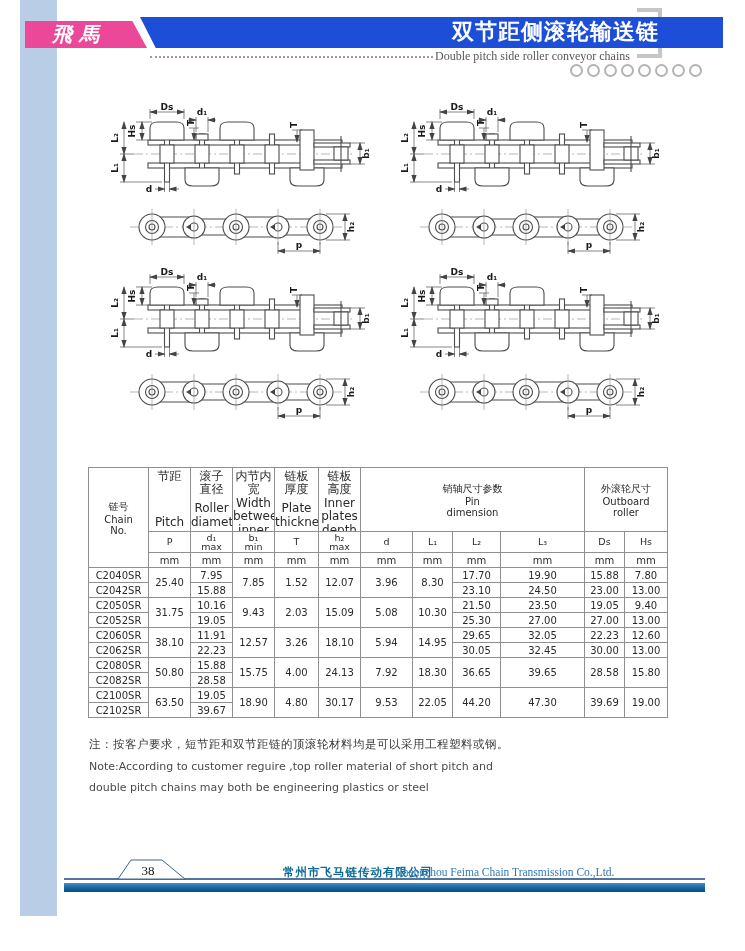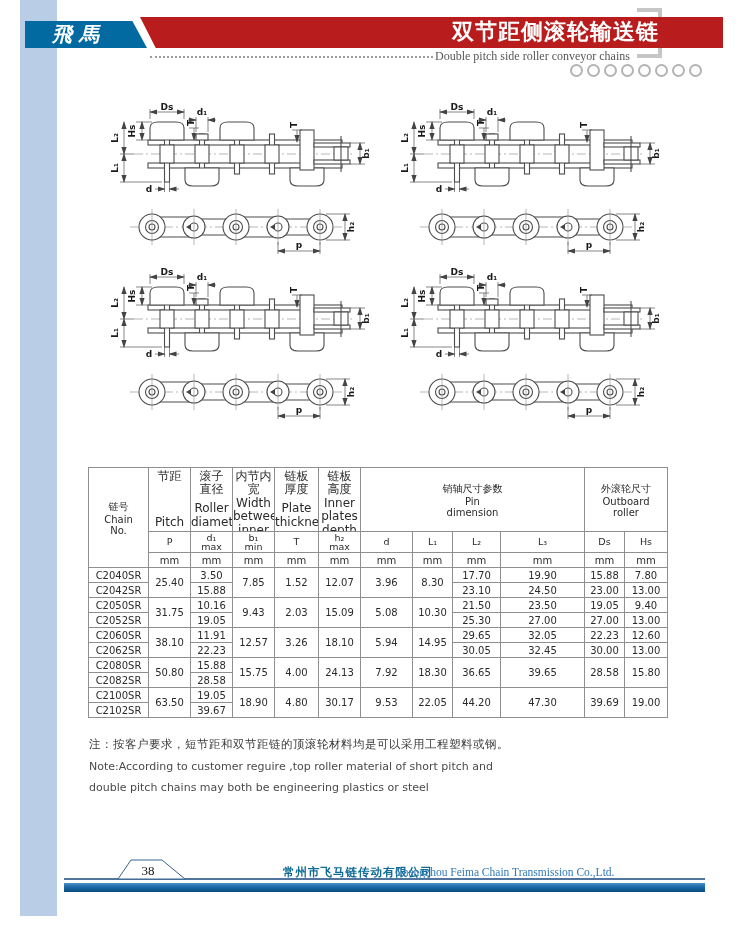--- a/index.html
+++ b/index.html
@@ -4,26 +4,26 @@
 <style>
   html,body{margin:0;padding:0;background:#e8e8e8;}
   .page{position:relative;width:745px;height:951px;background:#ffffff;overflow:hidden;
         font-family:"DejaVu Sans",sans-serif;}
   .abs{position:absolute;}
 
   
   .side-accent{left:20px;top:0;width:37px;height:916px;background:#b9cde6;}
   .bracket{left:637px;top:8px;width:21px;height:42px;
            border-top:4px solid #c6c6c6;border-right:4px solid #c6c6c6;border-bottom:4px solid #c6c6c6;z-index:1;}
-  .logo-band{left:25px;top:21px;width:122px;height:27px;background:#0369a1;
+  .logo-band{left:25px;top:21px;width:122px;height:27px;background:#ec4899;
              clip-path:polygon(0 0,88% 0,100% 100%,0 100%);z-index:2;}
   .logo-band span{display:block;line-height:27px;text-align:center;color:#fff;
              font-family:"DejaVu Serif",serif;font-weight:bold;font-style:italic;
              font-size:20px;letter-spacing:7px;padding-right:14px;}
-  .title-band{left:140px;top:17px;width:583px;height:31px;background:#b91c1c;
+  .title-band{left:140px;top:17px;width:583px;height:31px;background:#1d4ed8;
              clip-path:polygon(0 0,100% 0,100% 100%,2.7% 100%);z-index:2;}
   .title-band h1{margin:0;line-height:30px;text-align:right;padding-right:64px;
              font-size:22px;font-weight:bold;color:#ffffff;letter-spacing:1px;}
   .dotted-leader{left:150px;top:56px;width:283px;height:0;border-top:2px dotted #9c9c9c;}
   .subtitle-en{left:435px;top:49px;width:220px;text-align:left;
              font-family:"Liberation Serif",serif;font-size:12px;color:#575757;}
   .dots-row{left:570px;top:64px;display:flex;gap:4px;}
   .dots-row i{display:block;width:9px;height:9px;border:2px solid #b3b3b3;border-radius:50%;}
 
   
@@ -665,21 +665,21 @@
           <td>mm</td>
           <td>mm</td>
           <td>mm</td>
         </tr>
       </thead>
       <tbody>
 
         <tr>
           <td>C2040SR</td>
           <td rowspan="2">25.40</td>
-          <td>3.50</td>
+          <td>7.95</td>
           <td rowspan="2">7.85</td>
           <td rowspan="2">1.52</td>
           <td rowspan="2">12.07</td>
           <td rowspan="2">3.96</td>
           <td rowspan="2">8.30</td>
           <td>17.70</td>
           <td>19.90</td>
           <td>15.88</td>
           <td>7.80</td>
         </tr>

